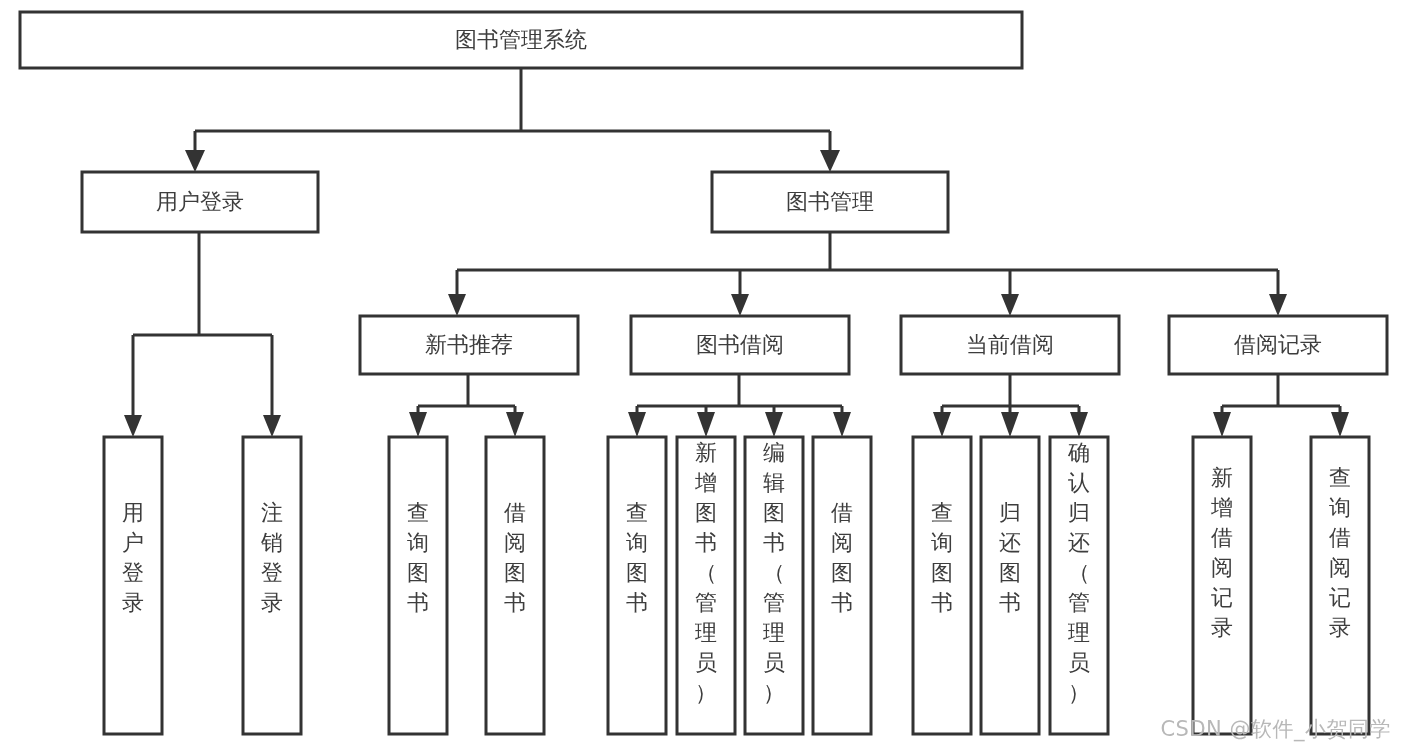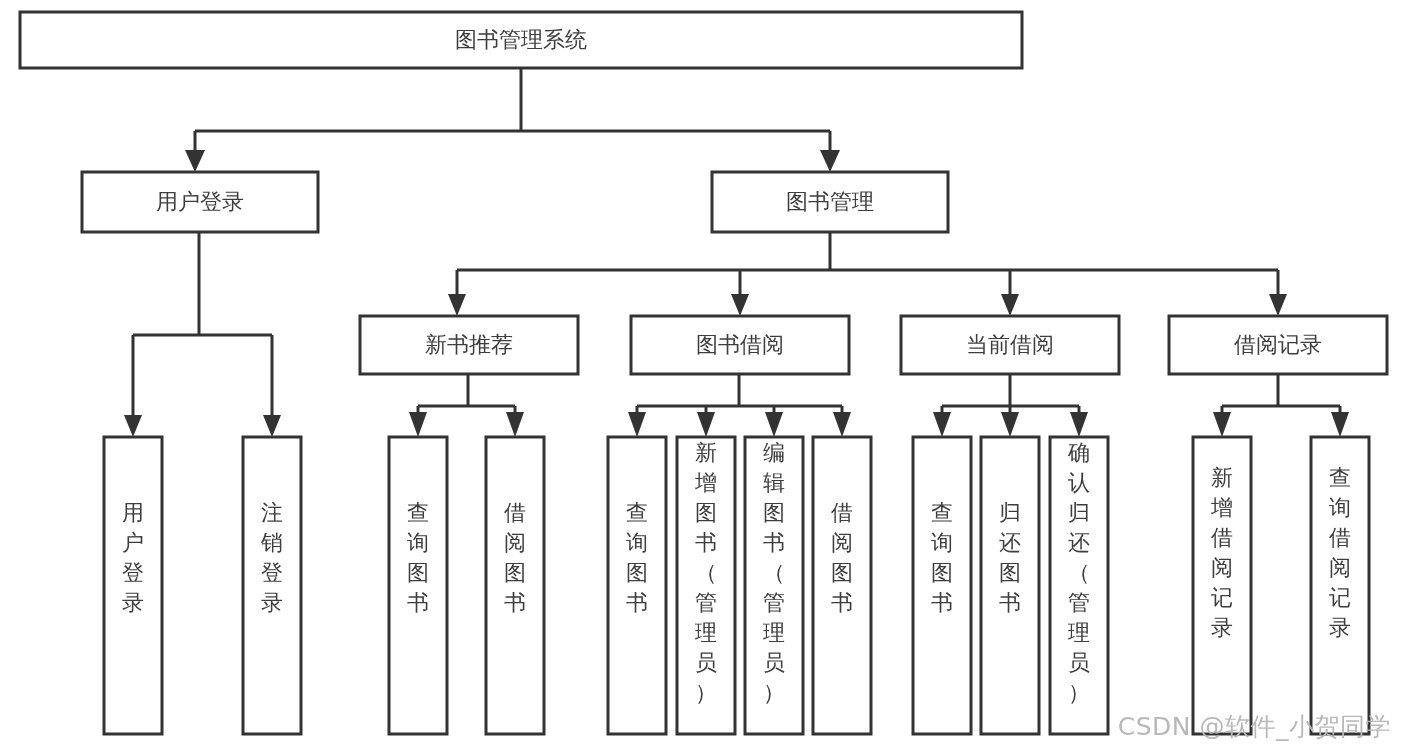--- a/index.html
+++ b/index.html
@@ -53,21 +53,21 @@
     font-family: "DejaVu Sans", "Liberation Sans", sans-serif;
     font-size: 22px;
     fill: #3d3d3d;
     text-anchor: middle;
   }
   .watermark-text {
     position: absolute;
     right: 14px;
     bottom: 4px;
     font-family: "DejaVu Sans", "Liberation Sans", sans-serif;
-    font-size: 25px;
+    font-size: 21px;
     color: #b8b8b8;
     white-space: nowrap;
     letter-spacing: 0.5px;
     pointer-events: none;
   }
 </style>
 </head>
 <body>
 
 <div id="diagram-root">

